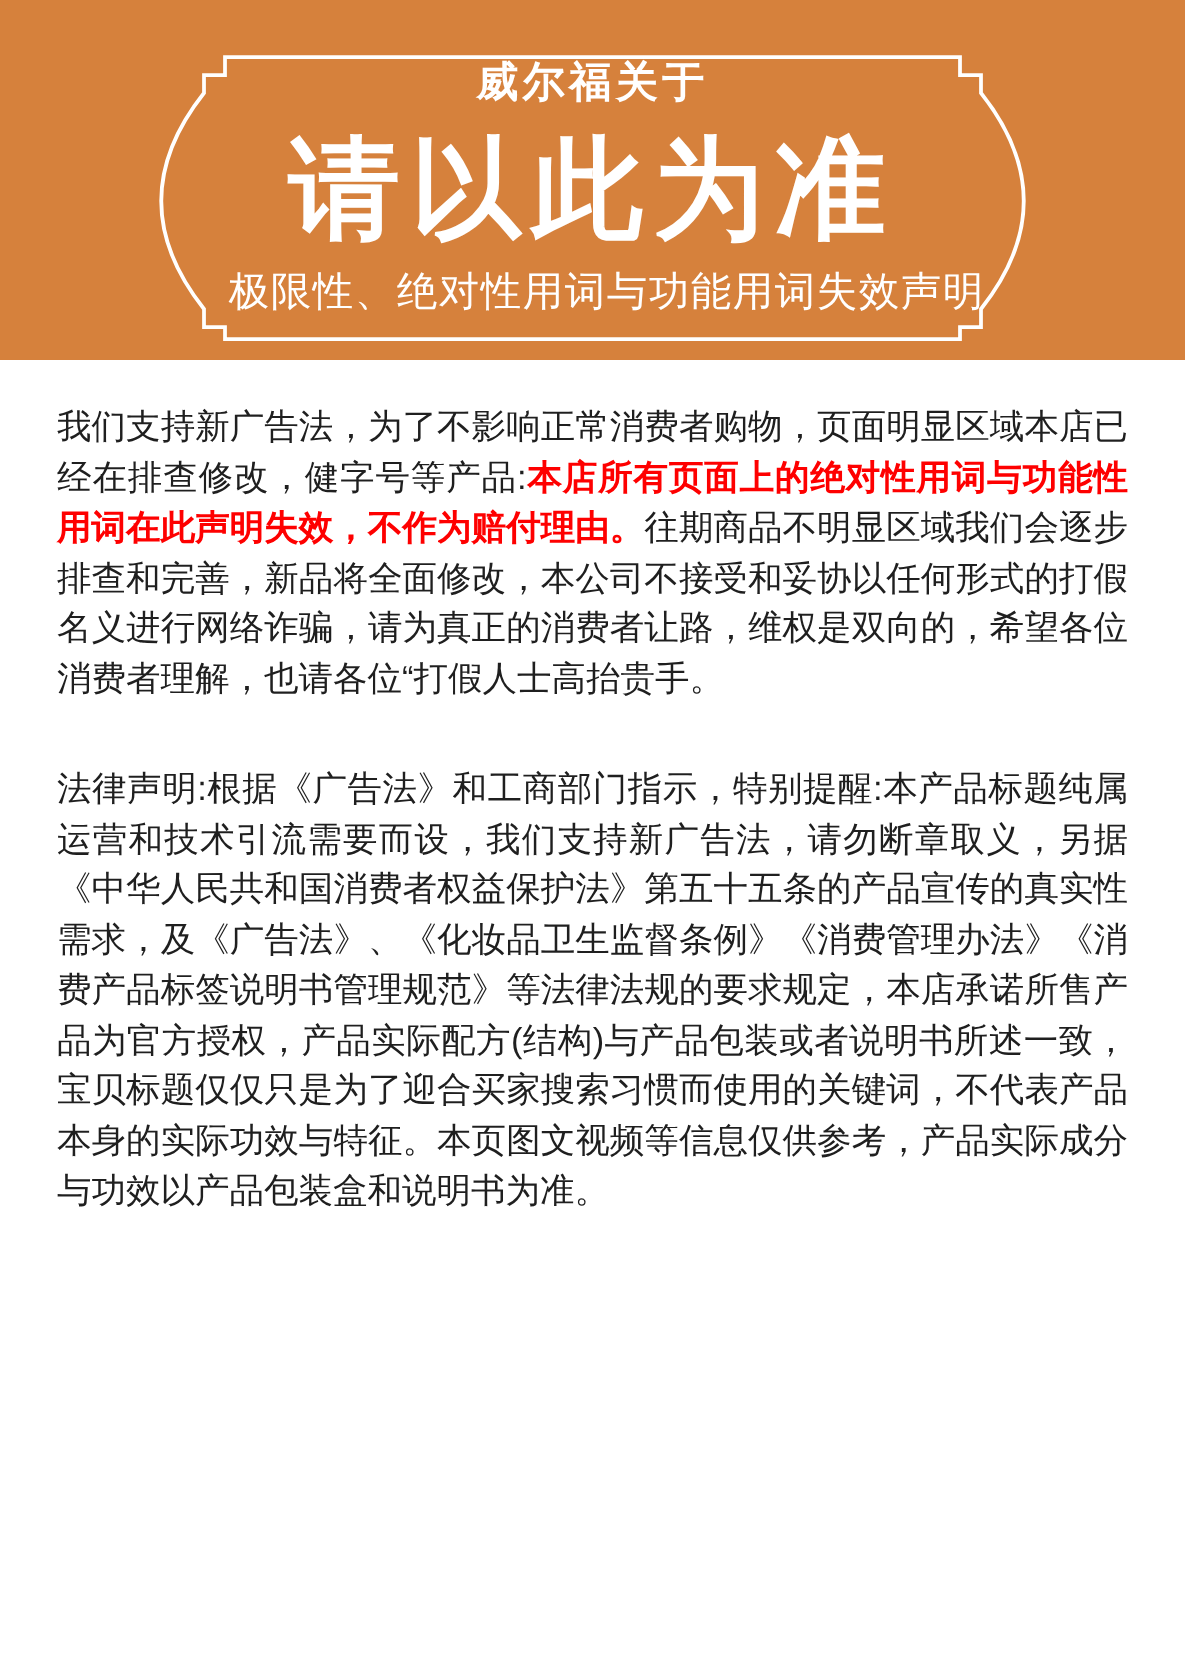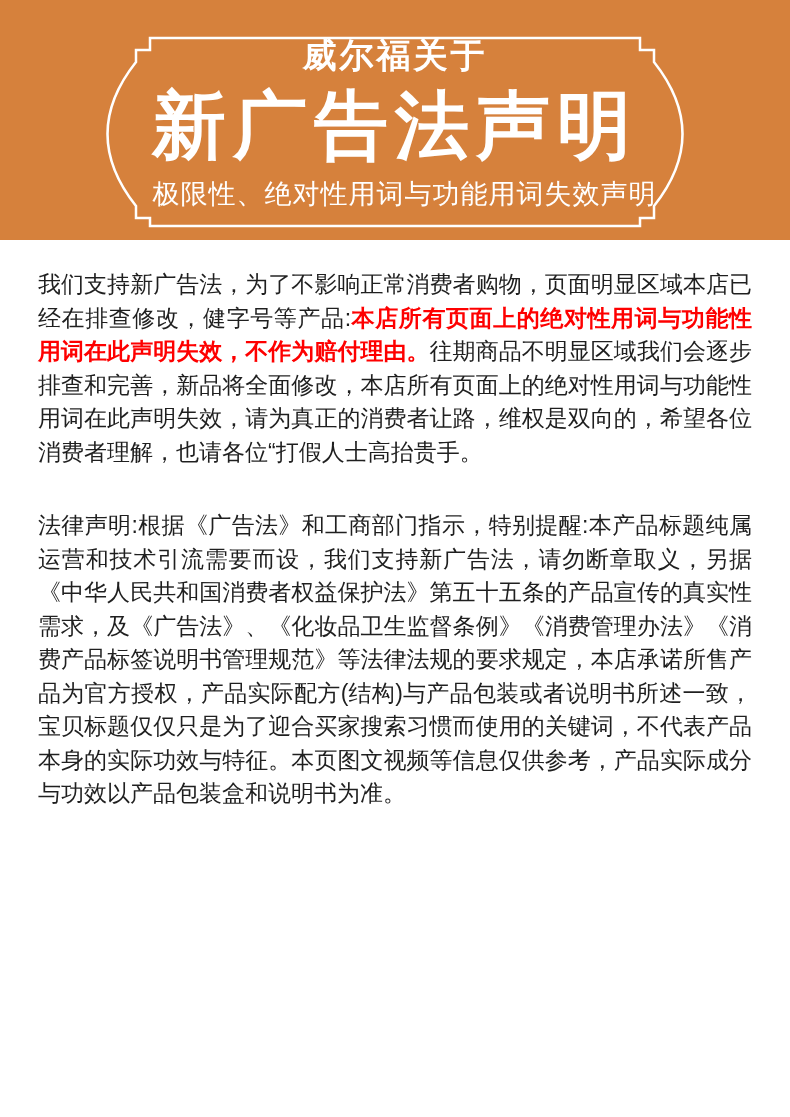--- a/index.html
+++ b/index.html
@@ -25,21 +25,21 @@
   .hero .frame {
     position: absolute;
     left: 0; top: 0;
     width: 790px; height: 240px;
     pointer-events: none;
   }
   .brand {
     position: absolute;
     left: 0; right: 0;
     top: 40px;
-    font-size: 34px;
+    font-size: 28px;
     font-weight: 700;
     letter-spacing: 3px;
     line-height: 30px;
   }
   .title {
     position: absolute;
     left: 0; right: 0;
     top: 82px;
     font-size: 74px;
     font-weight: 900;
@@ -78,24 +78,24 @@
 </head>
 <body>
 
 <div class="page">
 
   <header class="hero">
     <svg class="frame" viewBox="0 0 790 240" xmlns="http://www.w3.org/2000/svg" aria-hidden="true">
       <path id="frame-path" d="M 150 38 H 640 V 50 H 654 V 62 C 692 110 692 158 654 206 V 218 H 640 V 226 H 150 V 218 H 136 V 206 C 98 158 98 110 136 62 V 50 H 150 Z" fill="none" stroke="#ffffff" stroke-width="2.5" stroke-linejoin="miter"></path>
     </svg>
     <div class="brand">威尔福关于</div>
-    <h1 class="title">新广告法声明</h1>
+    <h1 class="title">请以此为准</h1>
     <div class="subtitle">极限性、绝对性用词与功能用词失效声明</div>
   </header>
 
   <main class="notice-body">
     <div id="paragraphs">
-        <p class="para"><span class="seg">我们支持新广告法，为了不影响正常消费者购物，页面明显区域本店已经在排查修改，健字号等产品:</span><span class="hl">本店所有页面上的绝对性用词与功能性用词在此声明失效，不作为赔付理由。</span><span class="seg">往期商品不明显区域我们会逐步排查和完善，新品将全面修改，本店所有页面上的绝对性用词与功能性用词在此声明失效，请为真正的消费者让路，维权是双向的，希望各位消费者理解，也请各位“打假人士高抬贵手。</span></p>
+        <p class="para"><span class="seg">我们支持新广告法，为了不影响正常消费者购物，页面明显区域本店已经在排查修改，健字号等产品:</span><span class="hl">本店所有页面上的绝对性用词与功能性用词在此声明失效，不作为赔付理由。</span><span class="seg">往期商品不明显区域我们会逐步排查和完善，新品将全面修改，本公司不接受和妥协以任何形式的打假名义进行网络诈骗，请为真正的消费者让路，维权是双向的，希望各位消费者理解，也请各位“打假人士高抬贵手。</span></p>
         <p class="para"><span class="seg">法律声明:根据《广告法》和工商部门指示，特别提醒:本产品标题纯属运营和技术引流需要而设，我们支持新广告法，请勿断章取义，另据《中华人民共和国消费者权益保护法》第五十五条的产品宣传的真实性需求，及《广告法》、《化妆品卫生监督条例》《消费管理办法》《消费产品标签说明书管理规范》等法律法规的要求规定，本店承诺所售产品为官方授权，产品实际配方(结构)与产品包装或者说明书所述一致，宝贝标题仅仅只是为了迎合买家搜索习惯而使用的关键词，不代表产品本身的实际功效与特征。本页图文视频等信息仅供参考，产品实际成分与功效以产品包装盒和说明书为准。</span></p>
       </div>
   </main>
 
 </div>
 
 </body></html>

